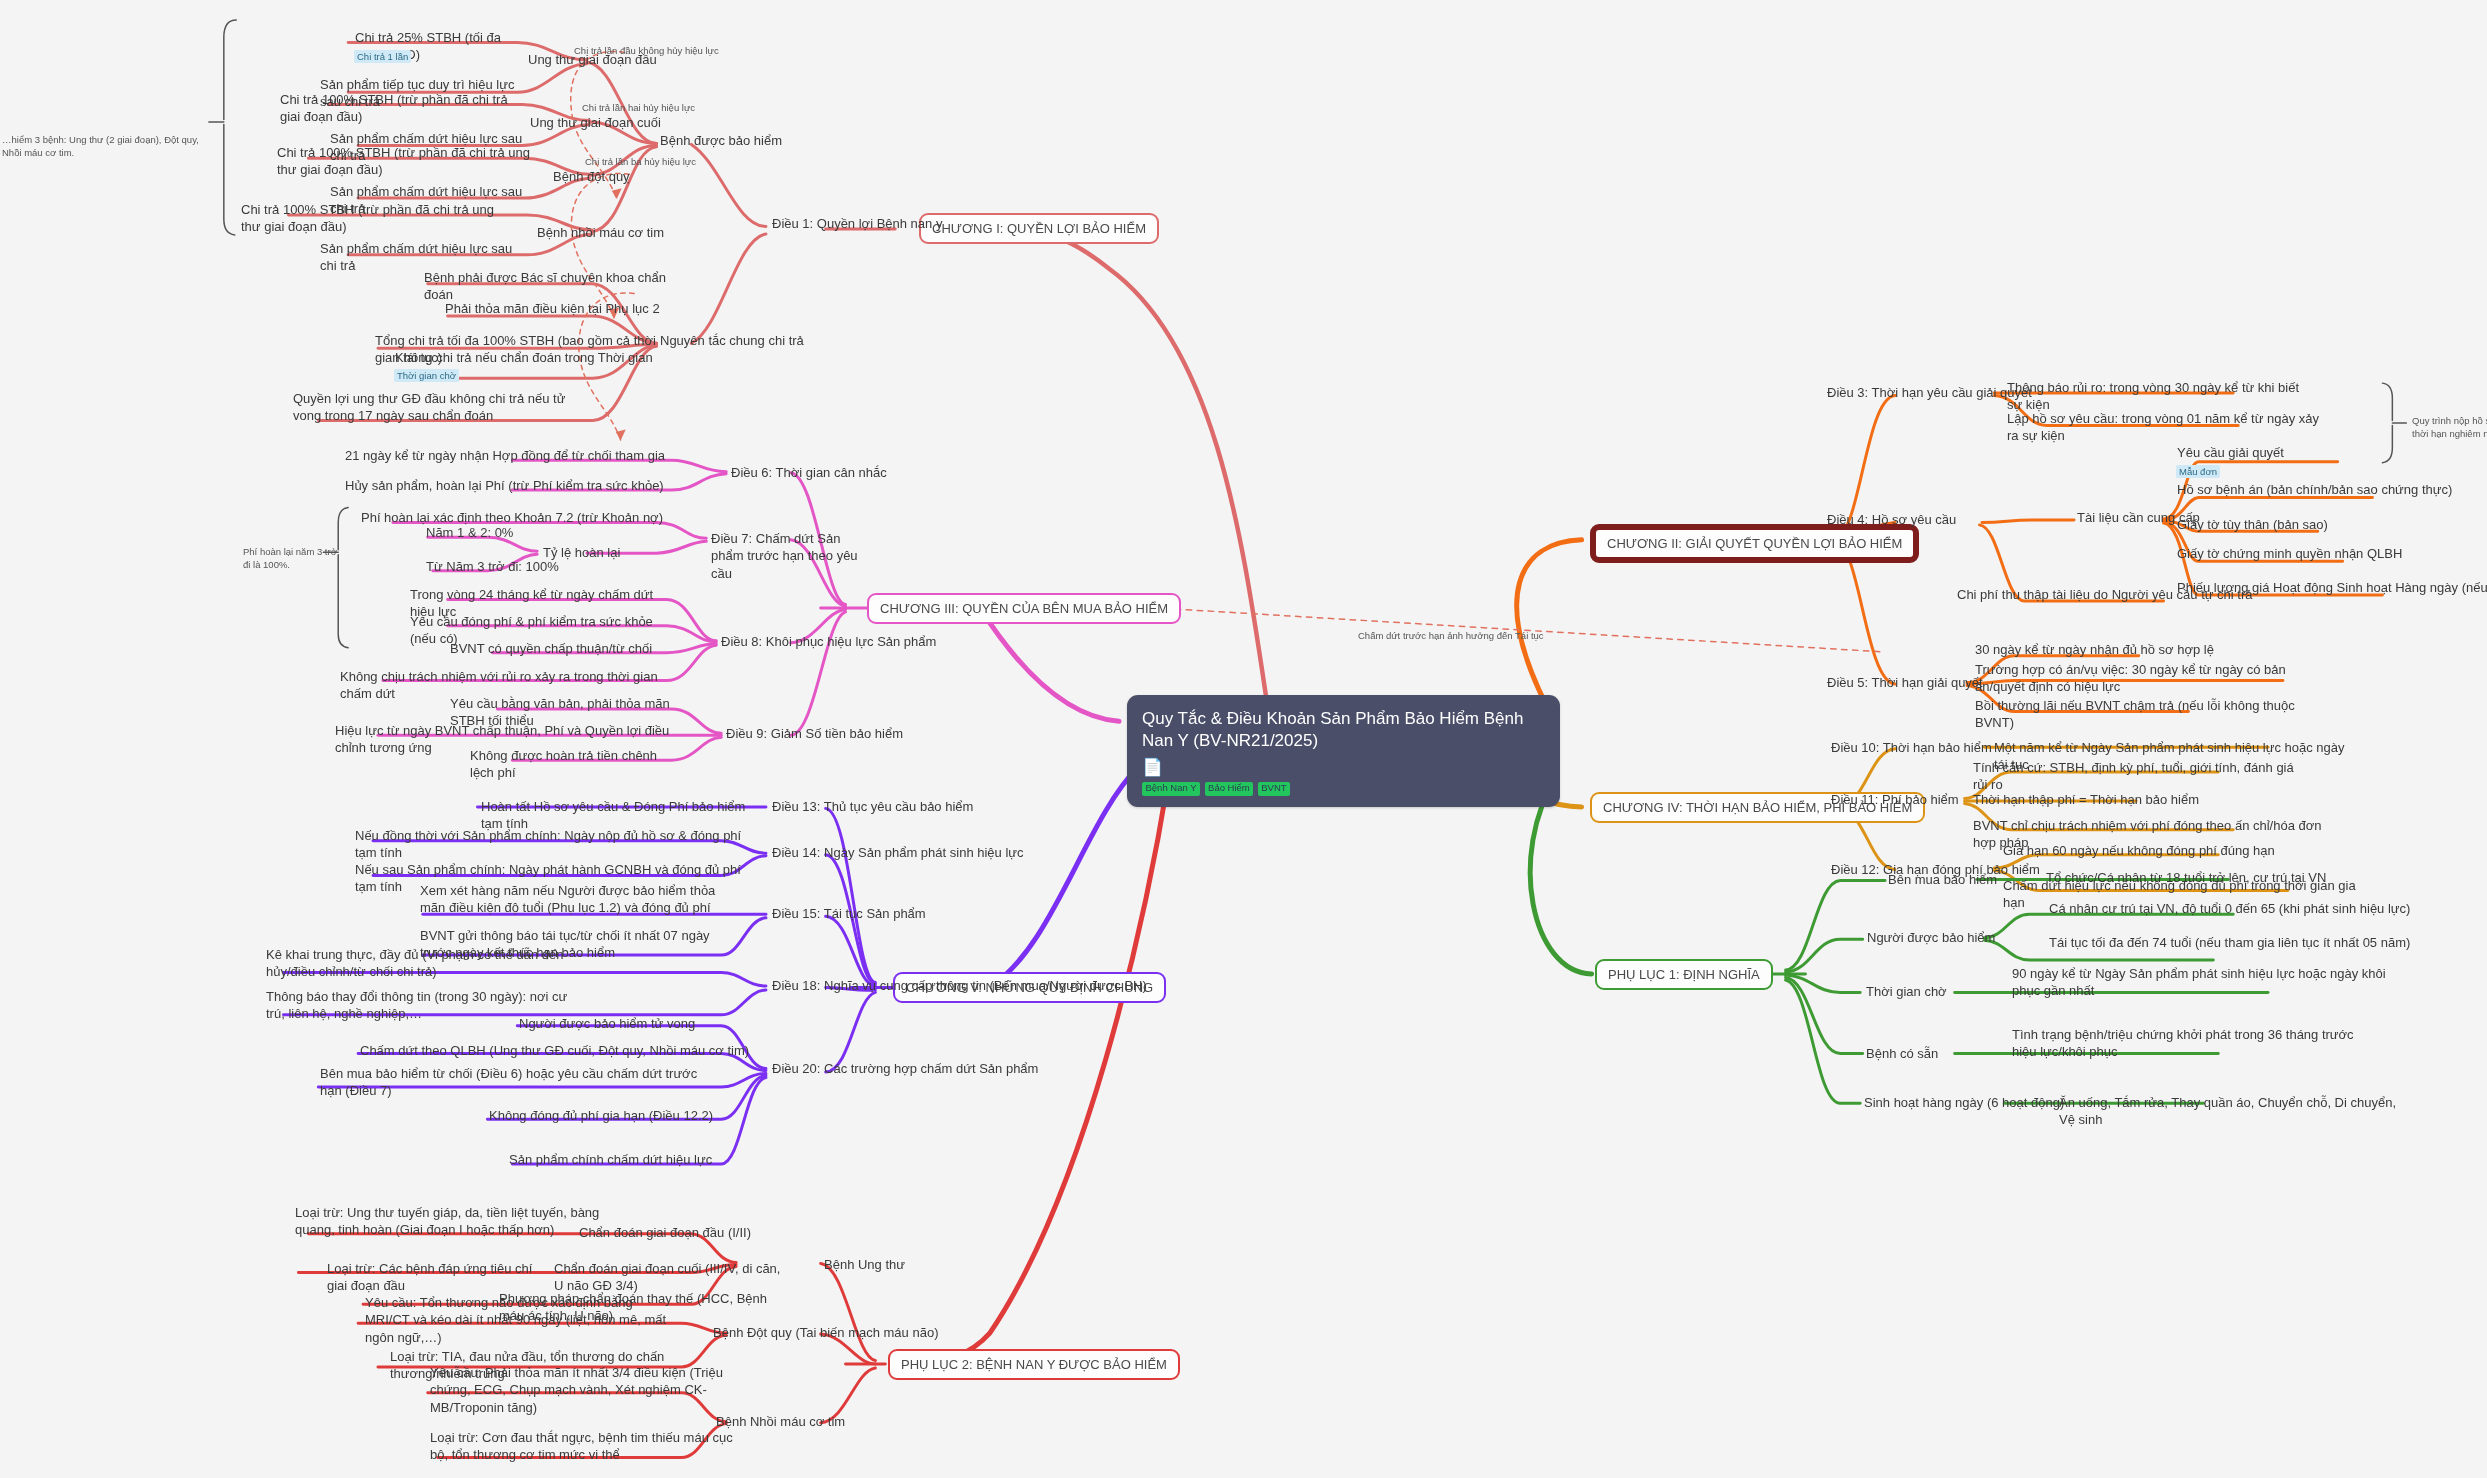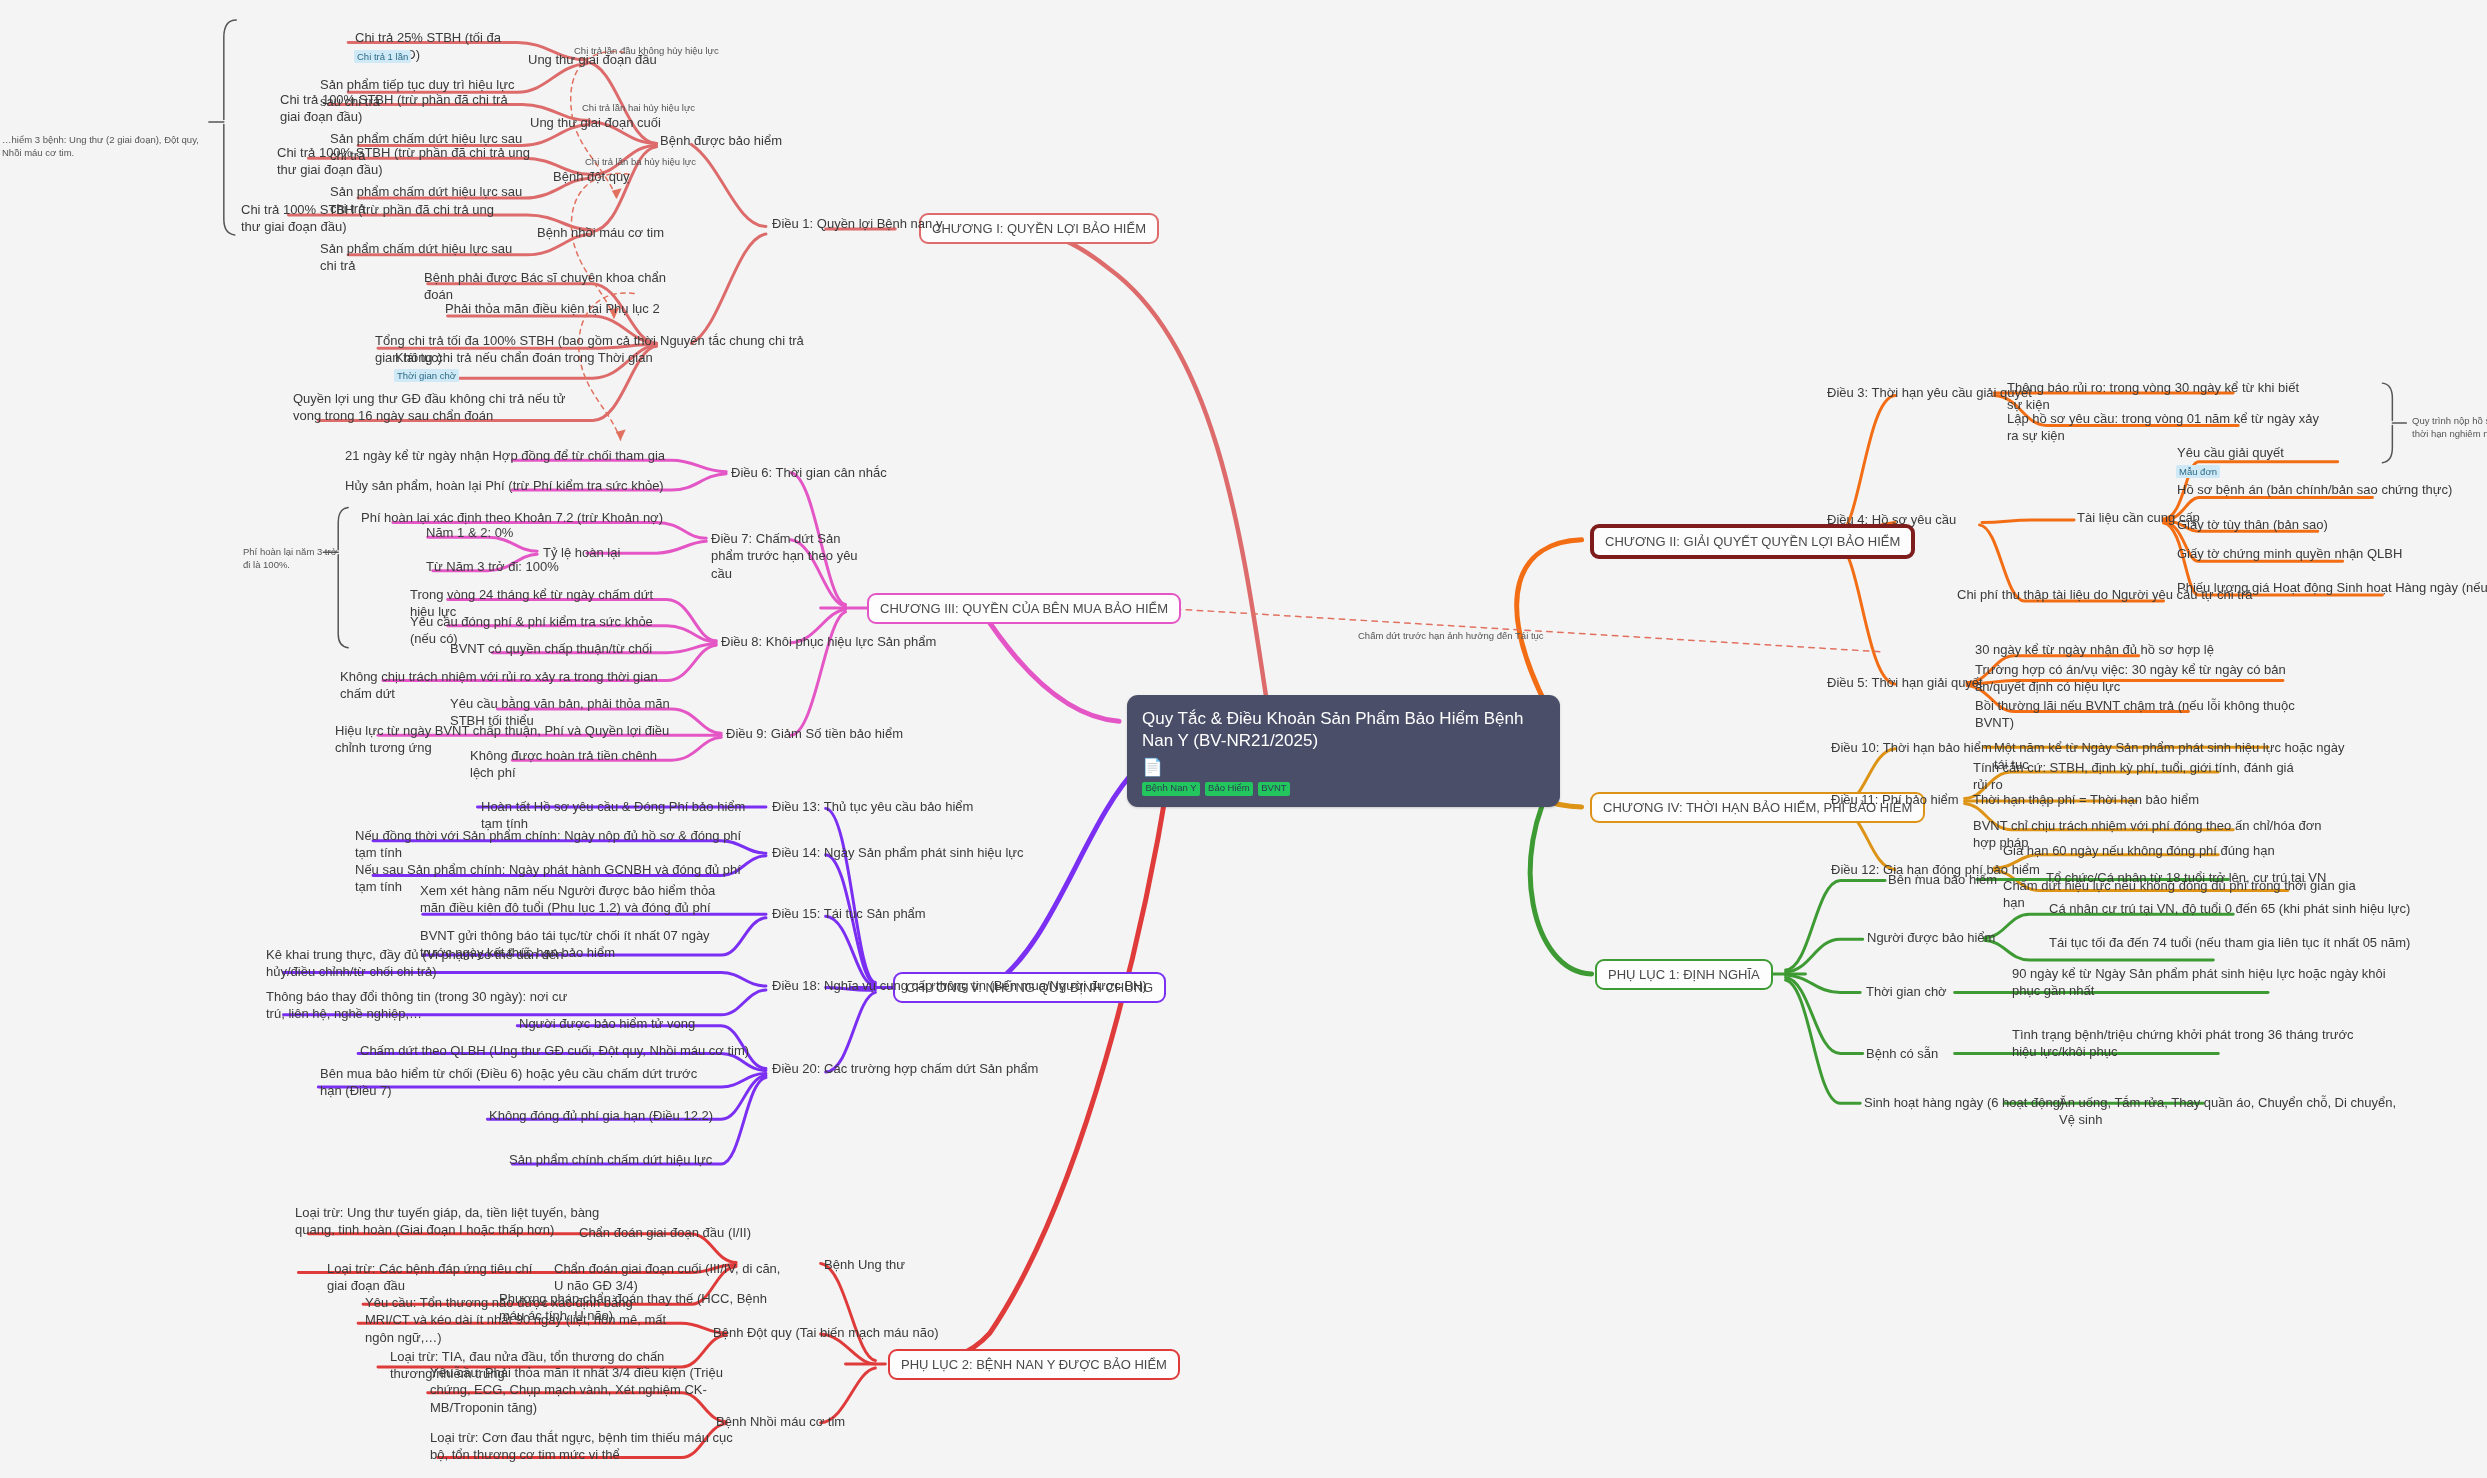--- a/index.html
+++ b/index.html
@@ -37,21 +37,21 @@
   }
 
   
   .chapter{
     background:#fdfdfd;border-radius:9px;
     padding:5.5px 11px 6px 11px;
     font-size:13px;color:#4a4a4a;white-space:nowrap;
     box-sizing:border-box;
   }
   .chapter.c1{border:2px solid #dd6b6b;}
-  .chapter.c2{border:4px solid #7f1d1d;}
+  .chapter.c2{border:6px solid #7f1d1d;}
   .chapter.c3{border:2px solid #e456c6;}
   .chapter.c4{border:2px solid #dd9316;}
   .chapter.c5{border:2px solid #7b2ff2;}
   .chapter.p1{border:2px solid #3e9a33;}
   .chapter.p2{border:2px solid #e03b3b;}
 
   
   .chip{
     display:inline-block;background:#cfeaf6;color:#2d6a86;
     font-size:9.5px;padding:1px 3px 1.5px 3px;border-radius:1.5px;
@@ -286,21 +286,21 @@
 
 <div class="node leaf" style="left:535px;top:223px;">Bệnh nhồi máu cơ tim</div>
 <div class="node leaf" style="left:239px;top:200px;width:279px;">Chi trả 100% STBH (trừ phần đã chi trả ung thư giai đoạn đầu)</div>
 <div class="node leaf" style="left:318px;top:239px;width:209px;">Sản phẩm chấm dứt hiệu lực sau chi trả</div>
 
 <div class="node leaf" style="left:422px;top:268px;width:249px;">Bệnh phải được Bác sĩ chuyên khoa chẩn đoán</div>
 <div class="node leaf" style="left:443px;top:299px;width:219px;">Phải thỏa mãn điều kiện tại Phụ lục 2</div>
 <div class="node leaf" style="left:373px;top:331px;width:289px;">Tổng chi trả tối đa 100% STBH (bao gồm cả thời gian tái tục)</div>
 <div class="node leaf" style="left:393px;top:348px;width:279px;">Không chi trả nếu chẩn đoán trong Thời gian chờ</div>
 <div class="node chip" style="left:394px;top:366px;">Thời gian chờ</div>
-<div class="node leaf" style="left:291px;top:389px;width:293px;">Quyền lợi ung thư GĐ đầu không chi trả nếu tử vong trong 16 ngày sau chẩn đoán</div>
+<div class="node leaf" style="left:291px;top:389px;width:293px;">Quyền lợi ung thư GĐ đầu không chi trả nếu tử vong trong 17 ngày sau chẩn đoán</div>
 
 <div class="node leaf" style="left:1825px;top:383px;">Điều 3: Thời hạn yêu cầu giải quyết</div>
 <div class="node leaf" style="left:2005px;top:378px;width:308px;">Thông báo rủi ro: trong vòng 30 ngày kể từ khi biết sự kiện</div>
 <div class="node leaf" style="left:2005px;top:409px;width:318px;">Lập hồ sơ yêu cầu: trong vòng 01 năm kể từ ngày xảy ra sự kiện</div>
 
 <div class="node leaf" style="left:1825px;top:510px;">Điều 4: Hồ sơ yêu cầu</div>
 <div class="node leaf" style="left:2075px;top:508px;">Tài liệu cần cung cấp</div>
 <div class="node leaf" style="left:2175px;top:443px;width:209px;">Yêu cầu giải quyết</div>
 <div class="node chip" style="left:2176px;top:462px;">Mẫu đơn</div>
 <div class="node leaf" style="left:2175px;top:480px;width:318px;">Hồ sơ bệnh án (bản chính/bản sao chứng thực)</div>

